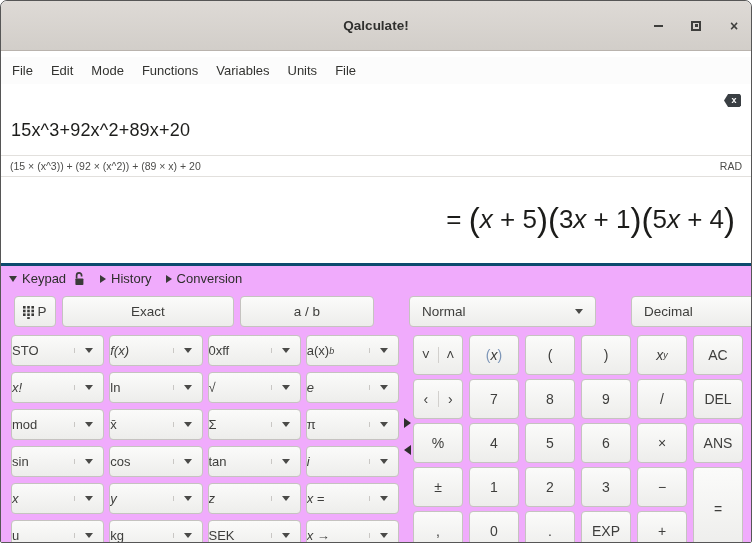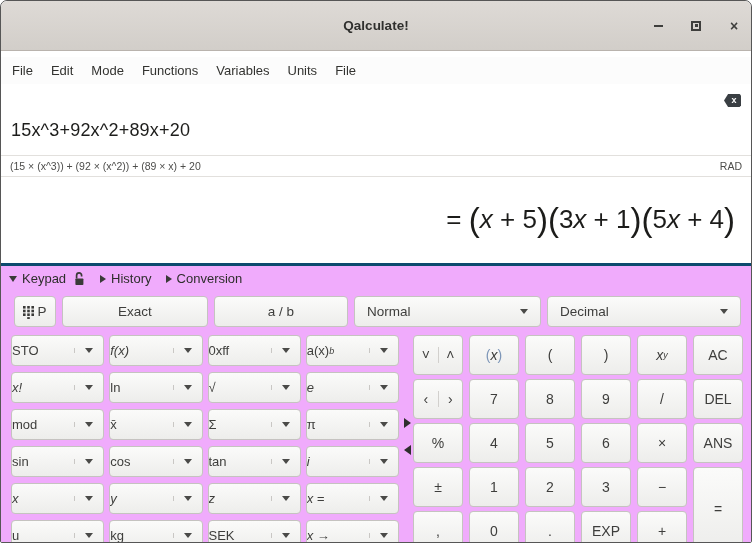--- a/index.html
+++ b/index.html
@@ -53,23 +53,23 @@
   .pane-toggle { display:flex; align-items:center; gap:5px; font-size:13px; color:#2e2e2c; }
   .tri-down { width:0; height:0; border-left:4.5px solid transparent; border-right:4.5px solid transparent; border-top:6px solid #3a3a38; }
   .tri-right { width:0; height:0; border-top:4.5px solid transparent; border-bottom:4.5px solid transparent; border-left:6px solid #3a3a38; }
   .lock { margin-left:2px; display:flex; }
   
   .controls { position:absolute; top:30px; left:13px; display:flex; gap:6px; }
   .btn { background:linear-gradient(#fbfbfa,#ededeb); border:1px solid #c5c3c0; border-radius:4px;
     color:#3e3e3c; display:flex; align-items:center; justify-content:center; font-size:13.5px; }
   .ctrl { height:31px; }
   .ctrl-p { width:42px; gap:3px; }
-  .ctrl-exact { width:146px; }
+  .ctrl-exact { width:172px; }
   .ctrl-frac { width:134px; }
-  .dropdown { justify-content:space-between; padding:0 12px; }
+  .dropdown { justify-content:space-between; padding:0 12px;margin-left:29px; }
   .dd-normal { width:187px; }
   .dd-decimal { width:194px;text-align:center; }
   .caret { width:0; height:0; border-left:4.5px solid transparent; border-right:4.5px solid transparent; border-top:5.5px solid #4a4a48; }
   
   .left-keypad { position:absolute; top:69px; left:10px; width:388px;
     display:grid; grid-template-columns:repeat(4,1fr); grid-auto-rows:31px; gap:6px 5px; }
   .split { display:flex; padding:0; overflow:hidden; }
   .split-main { flex:1; display:flex; align-items:center; justify-content:flex-start; font-size:13px; color:#3e3e3c; }
   .split-caret { width:29px; border-left:1px solid #c9c7c4; display:flex; align-items:center; justify-content:center; }
   sup { font-size:9px; font-style:italic; }

